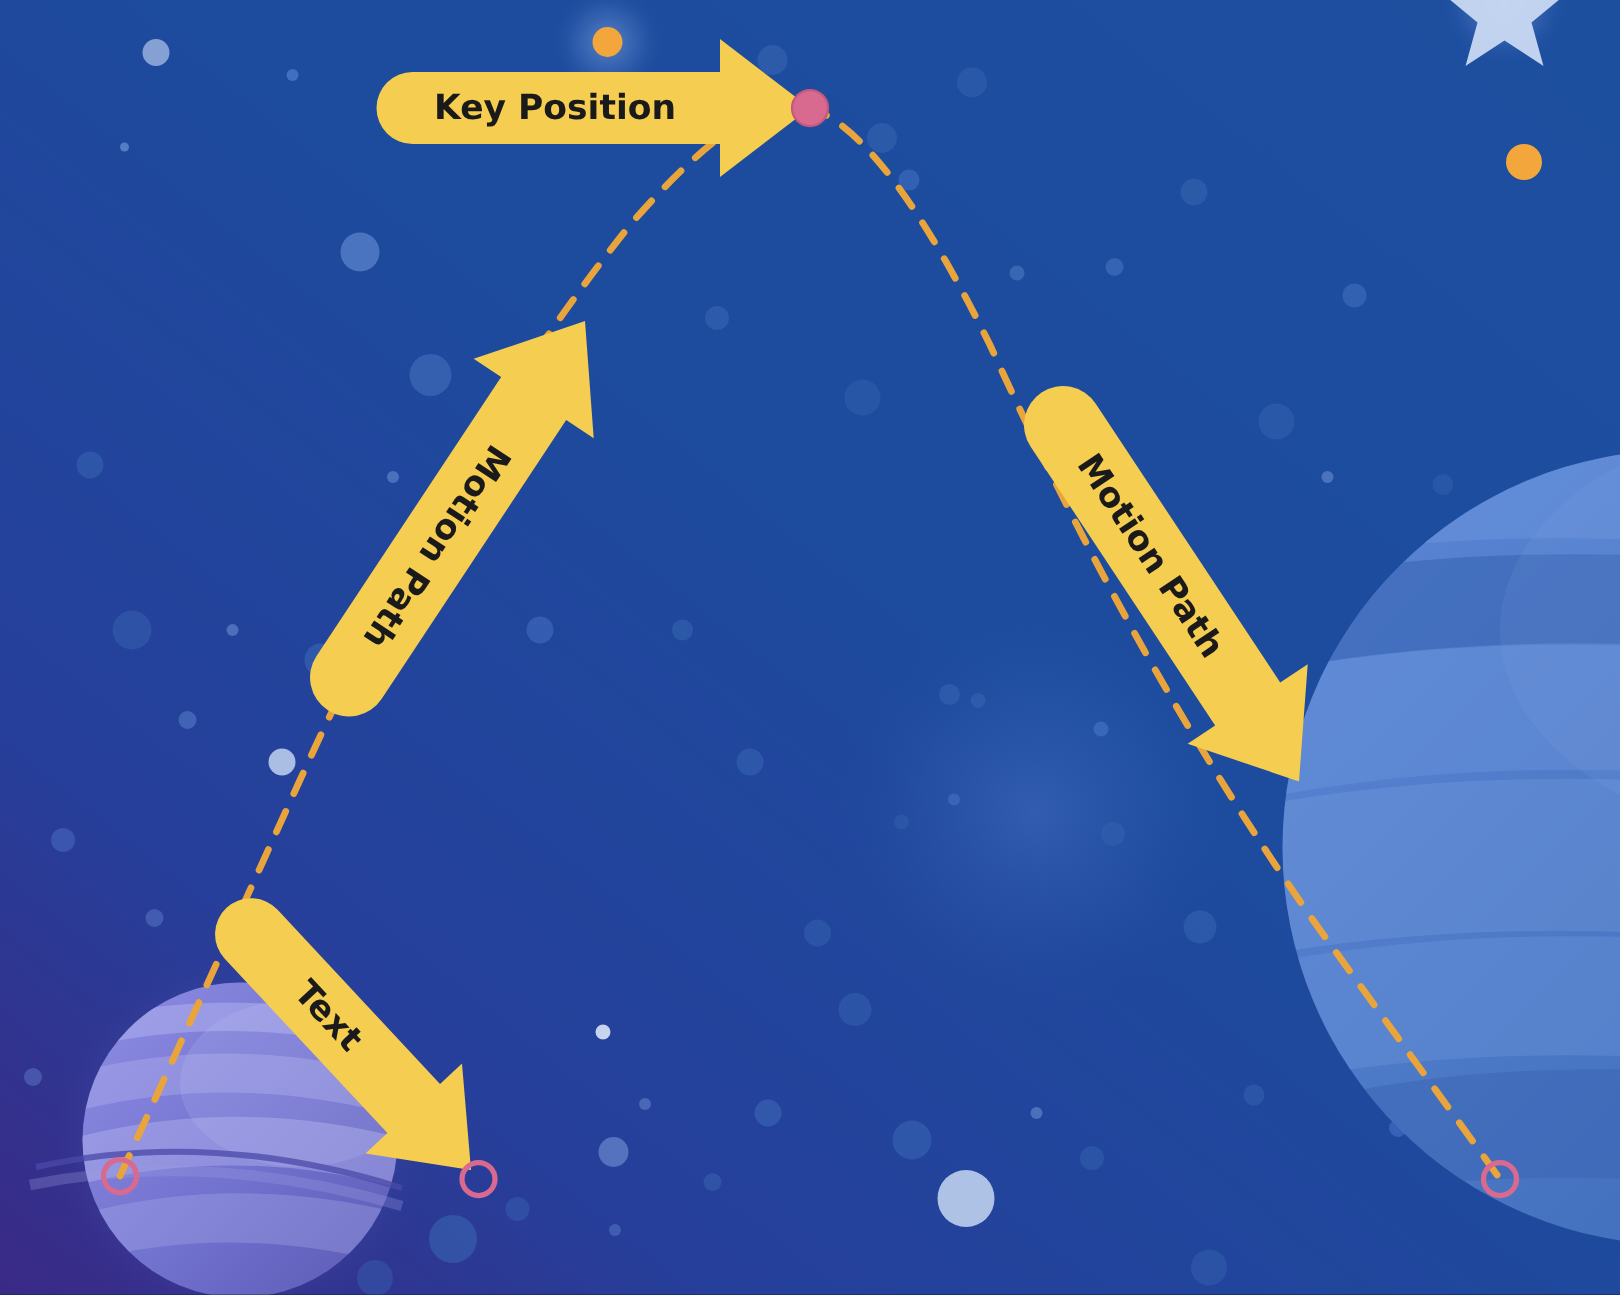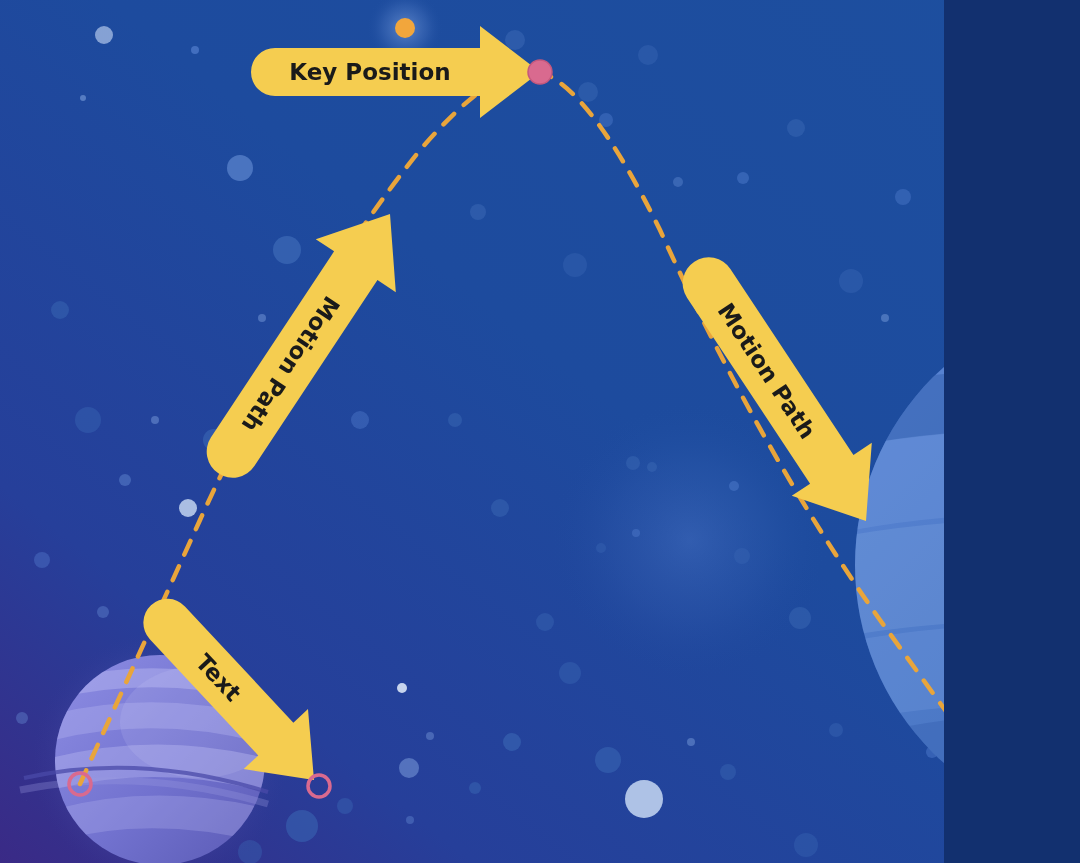--- a/index.html
+++ b/index.html
@@ -6,21 +6,21 @@
   html, body {
     margin: 0;
     padding: 0;
     background: #12306f;
   }
   body {
     font-family: "DejaVu Sans", "Liberation Sans", sans-serif;
   }
   #stage {
     position: relative;
-    width: 944px;
+    width: 1080px;
     height: 863px;
     overflow: hidden;
   }
   #scene {
     position: absolute;
     inset: 0;
     width: 1080px;
     height: 863px;
     display: block;
   }

